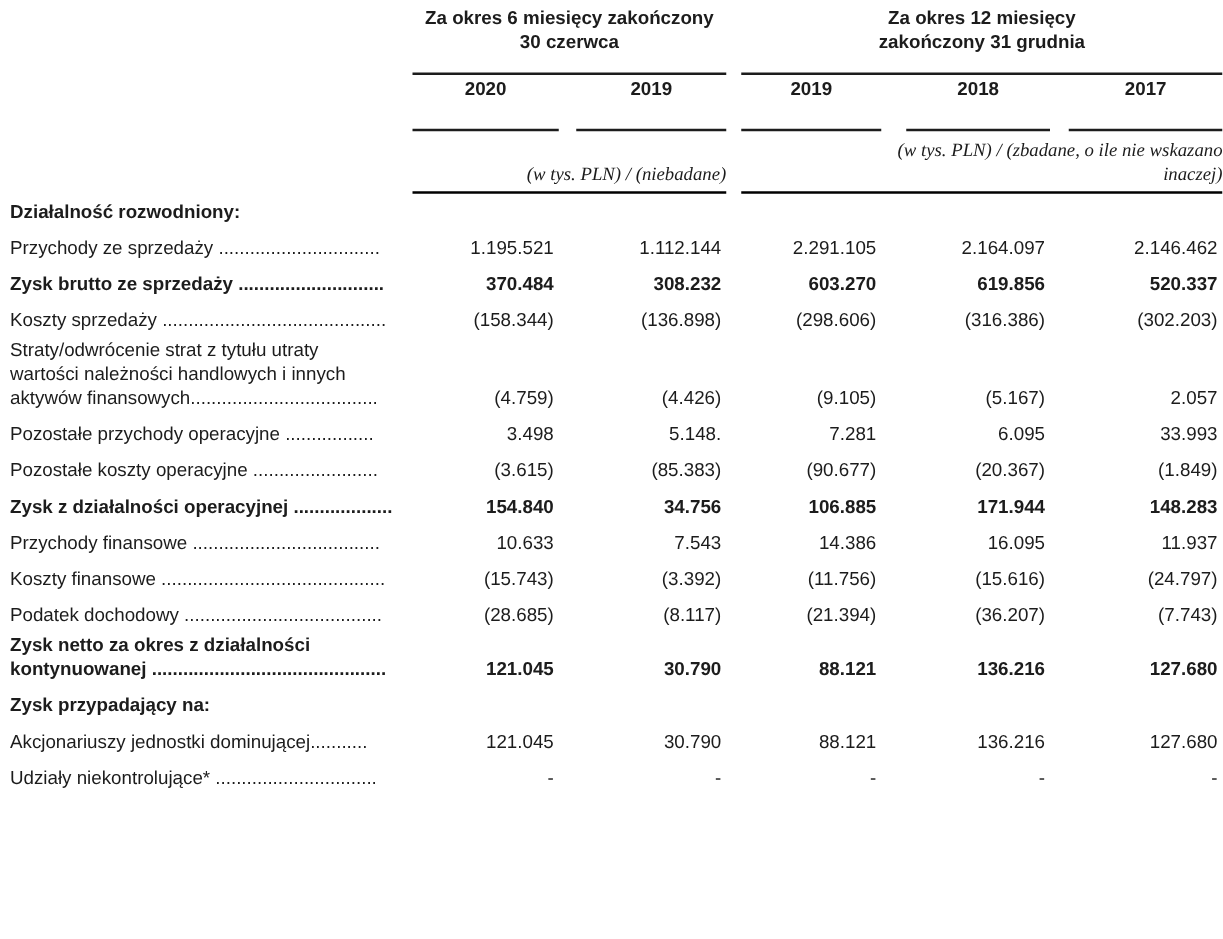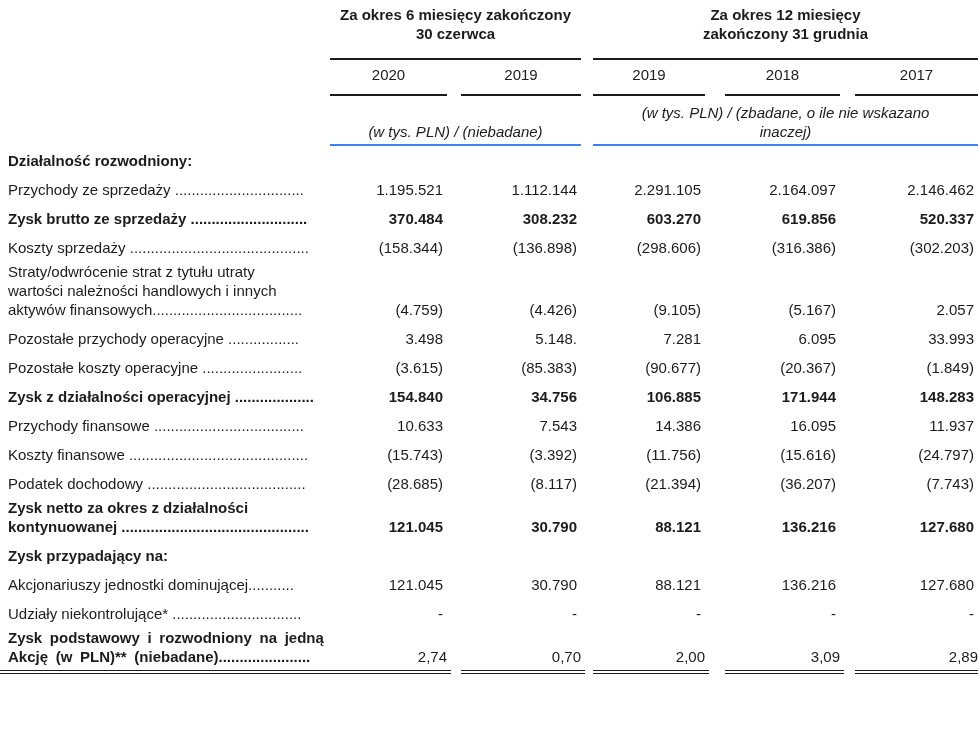--- a/index.html
+++ b/index.html
@@ -28,26 +28,26 @@
   thead td { padding-top:2px; }
   tr.r-group { height:44px; }
   tr.r-years { height:36px; }
   tr.r-note  { height:50px; }
   .grp {
     text-align:center; font-weight:bold; white-space:pre-line;
     border-bottom:2px solid #1c1c1c; padding-bottom:15px;
   }
   .grp-r { margin-left:12px; }
   .yr {
-    text-align:center; font-weight:normal;
-    border-bottom:2px solid #1c1c1c; padding-bottom:10px;
+    text-align:center; font-weight:bold;
+    border-bottom:2px solid #1c1c1c; padding-bottom:22px;
   }
   .note {
-    text-align:center; font-style:italic; white-space:pre-line;
-    border-bottom:2px solid #3b82f6; padding-bottom:3px;
+    text-align:right; font-style:italic; white-space:pre-line;
+    border-bottom:2px solid #000000; padding-bottom:3px;font-family:Liberation Serif, serif;
   }
   .note-r { margin-left:12px; }
 
   
   tbody tr { height:29px; }
   tbody td { padding-bottom:5px; }
 
   
   tr.last td { padding-bottom:0; }
   tr.last .lbl {
@@ -409,35 +409,14 @@
     <td class="vc c3">
           <div class="val">-</div>
         </td>
     <td class="vc c4">
           <div class="val">-</div>
         </td>
     <td class="vc c5">
           <div class="val">-</div>
         </td>
   </tr>
-      <tr class="last">
-    <td class="lc">
-          <div class="lbl b just">Zysk podstawowy i rozwodniony na jedną
-Akcję (w PLN)** (niebadane)......................</div>
-        </td>
-    <td class="vc c1">
-          <div class="val">2,74</div>
-        </td>
-    <td class="vc c2">
-          <div class="val">0,70</div>
-        </td>
-    <td class="vc c3">
-          <div class="val">2,00</div>
-        </td>
-    <td class="vc c4">
-          <div class="val">3,09</div>
-        </td>
-    <td class="vc c5">
-          <div class="val">2,89</div>
-        </td>
-  </tr>
     </tbody>
 </table>
 
 </body></html>

